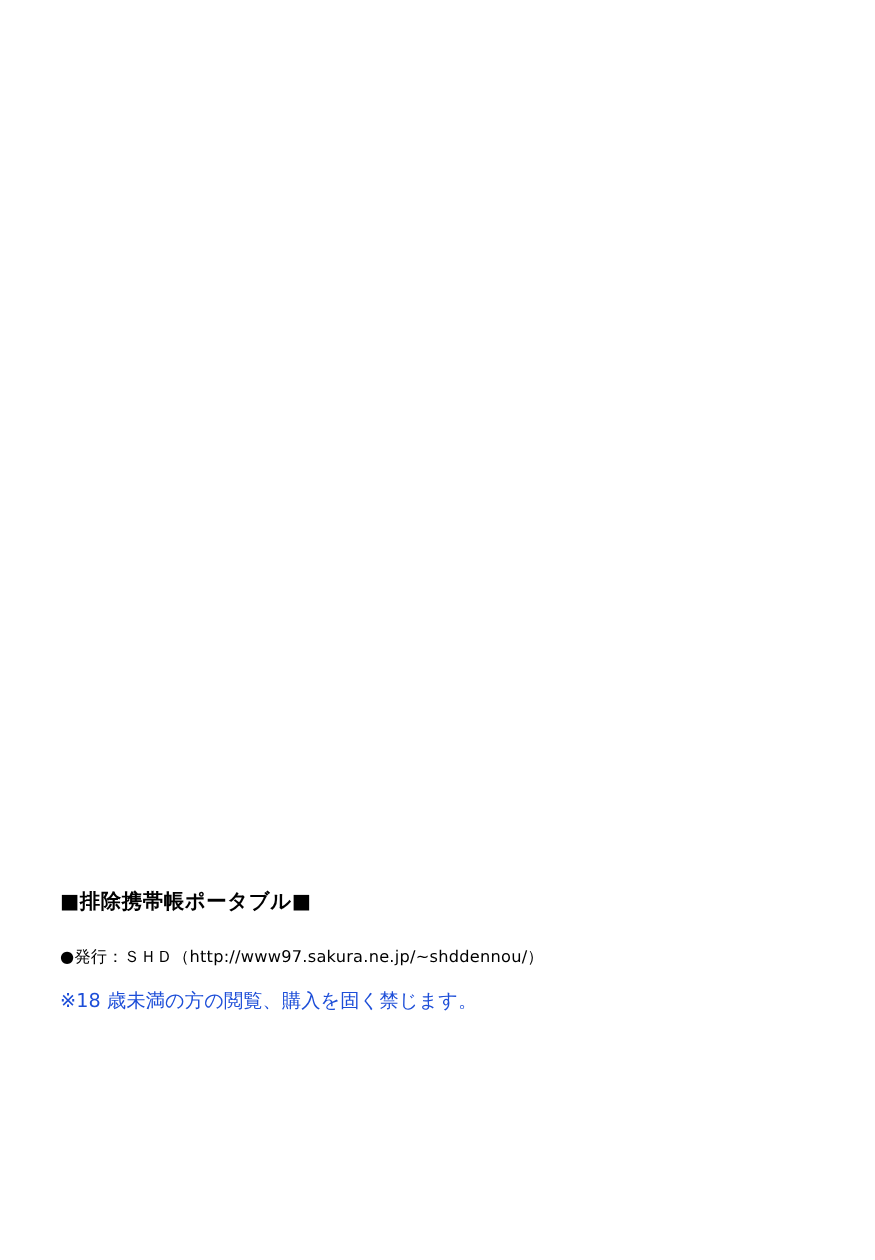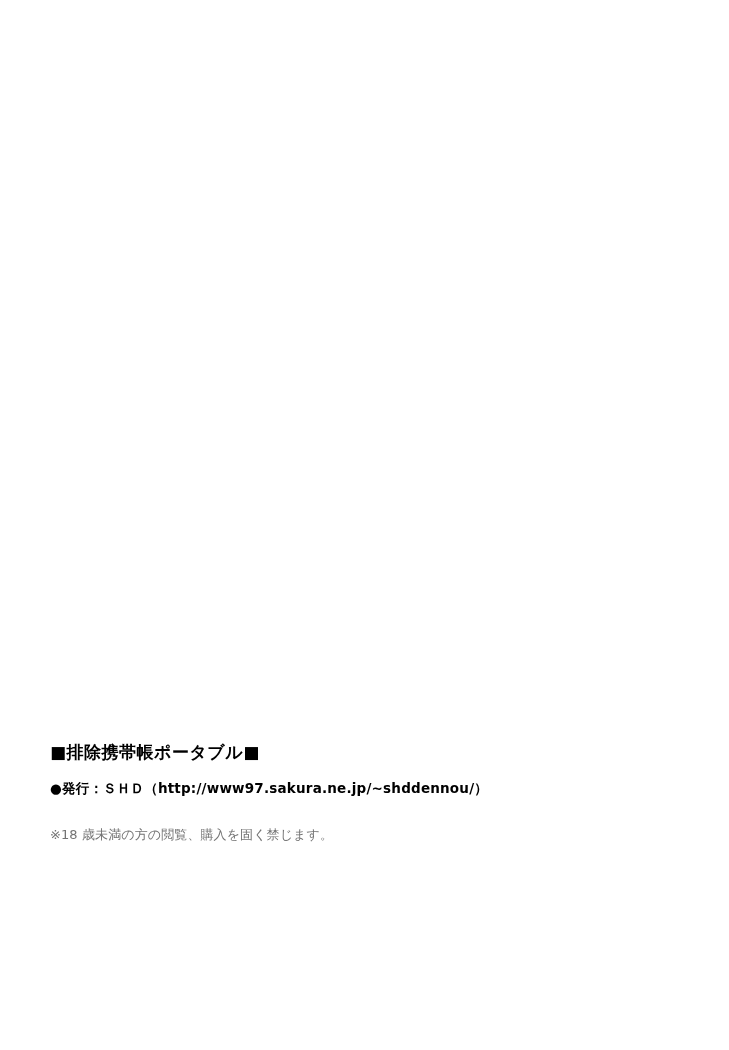--- a/index.html
+++ b/index.html
@@ -24,43 +24,42 @@
     position: absolute;
     left: 50px;
     top: 742px;
     width: 620px;
   }
   .colophon-title {
     font-size: 17px;
     font-weight: bold;
     letter-spacing: 0.5px;
     line-height: 1.2;
-    margin: 0 0 16px 0;
+    margin: 0 0 26px 0;
     color: #000000;
     font-family: "DejaVu Sans", "Liberation Sans", sans-serif;
   }
   .credits {
-    margin: 0 0 24px 0;
-    font-weight: bold;
+    margin: 0 0 10px 0;
   }
   .credit-line {
     font-size: 13.5px;
     line-height: 1.62;
     color: #000000;
     letter-spacing: 0.2px;
     white-space: nowrap;
     font-family: "DejaVu Sans", "Liberation Sans", sans-serif;
   }
   .notices {
     margin: 0;
   }
   .notice-line {
-    font-size: 13px;
+    font-size: 16px;
     line-height: 1.72;
-    color: #737373;
+    color: #1d4ed8;
     letter-spacing: 0.1px;
     white-space: nowrap;
     font-family: "DejaVu Sans", "Liberation Sans", sans-serif;
   }
 </style>
 </head>
 <body>
 
 <div class="page">
 

